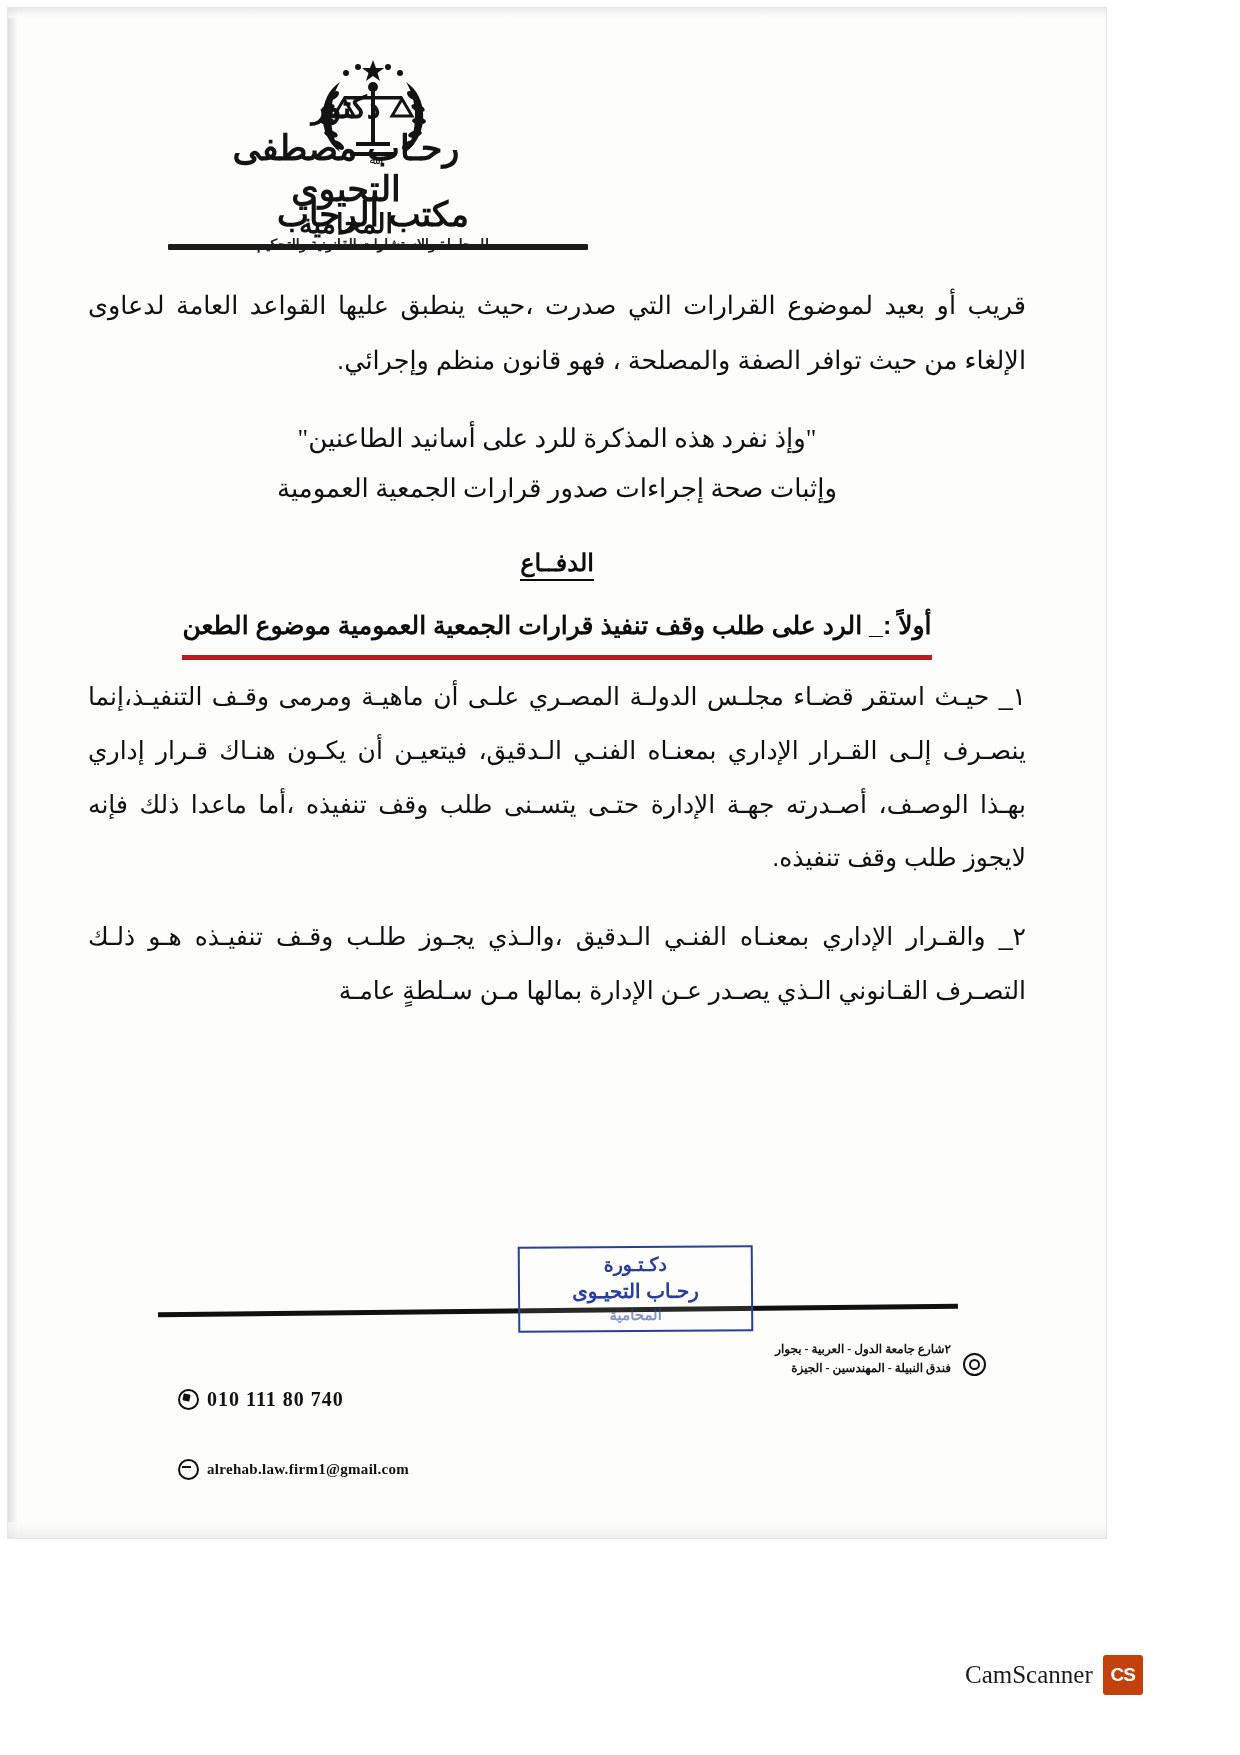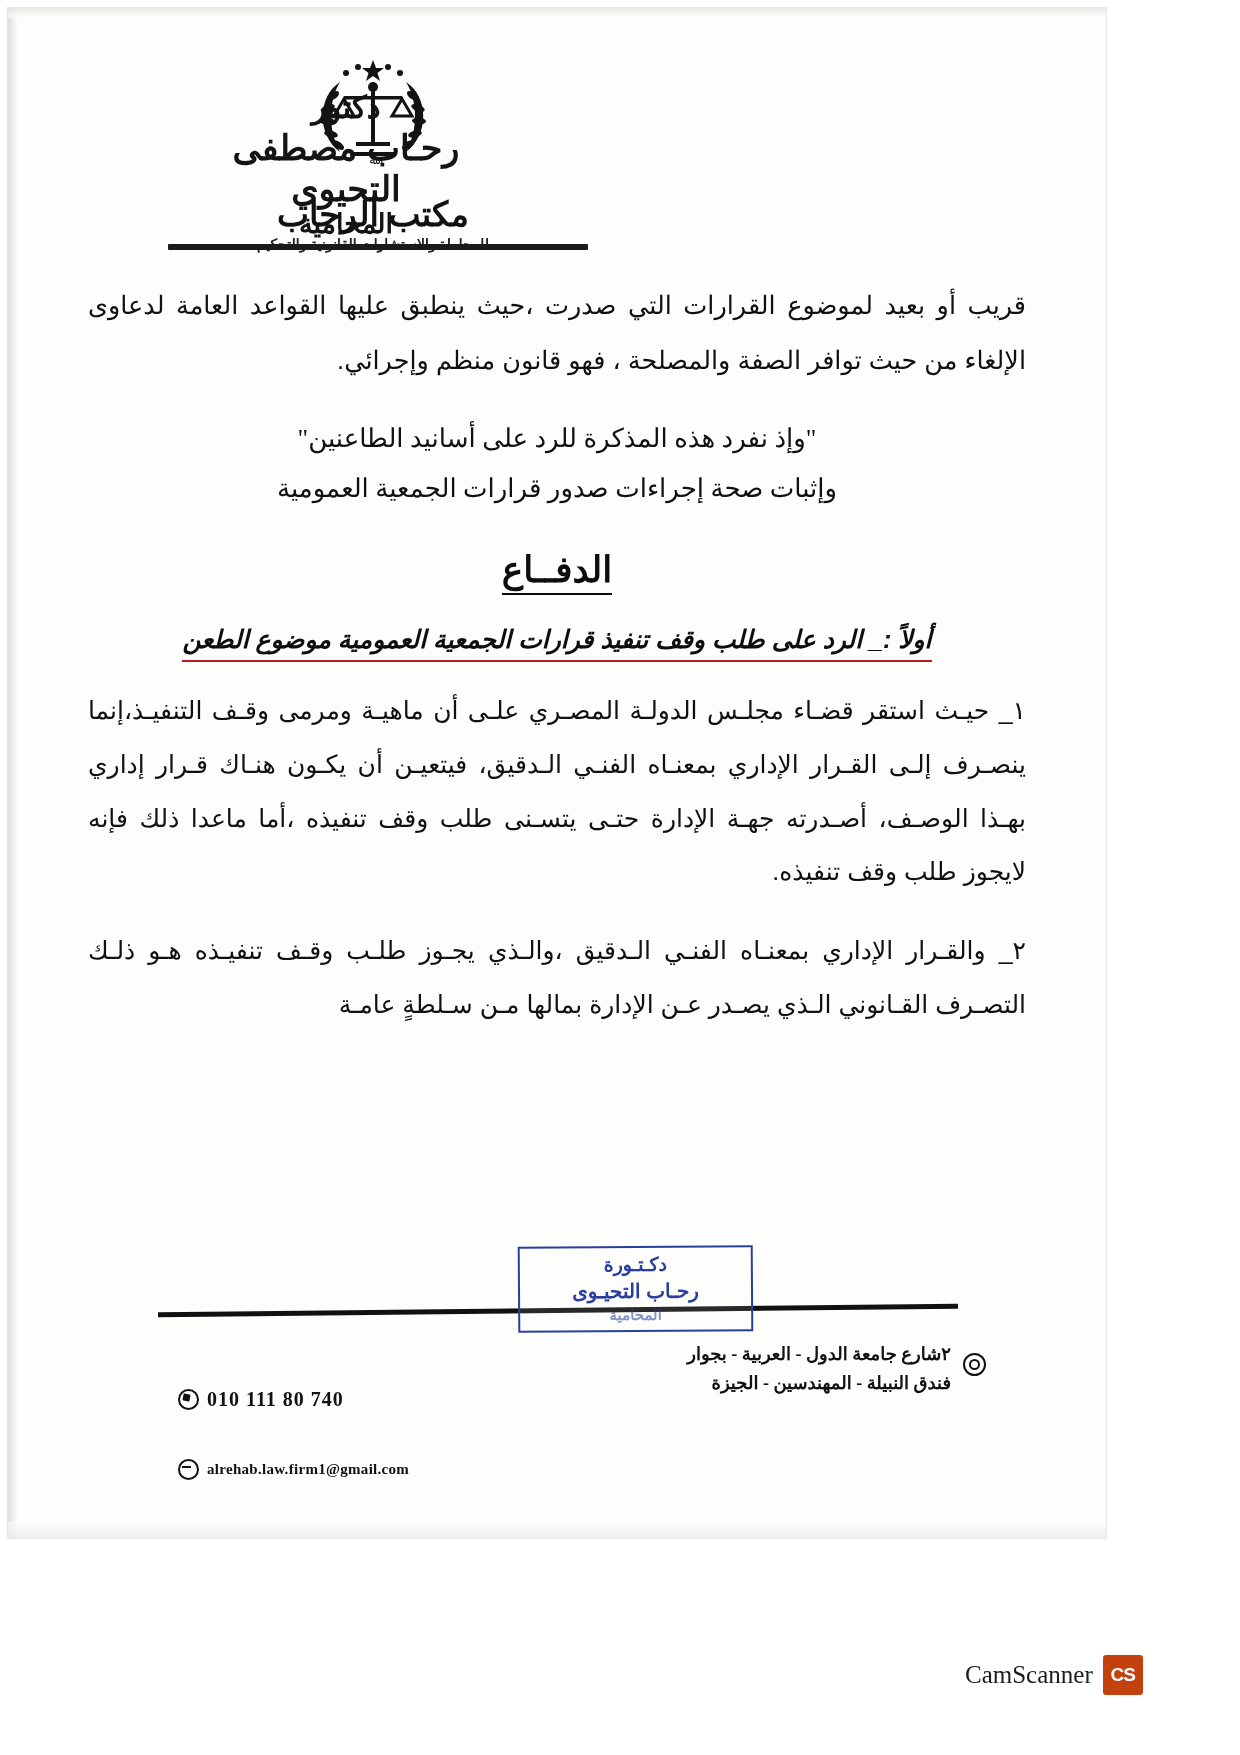--- a/index.html
+++ b/index.html
@@ -142,40 +142,39 @@
   .quote-line {
     font-family: "Liberation Serif", serif;
     font-size: 26px;
     line-height: 1.95;
     color: #101010;
     font-weight: 500;
   }
   .section-title {
     margin-top: 34px;
     text-align: center;
-    font-size: 36px;
+    font-size: 24px;
     font-weight: bold;
     color: #0d0d0d;
     letter-spacing: 1px;
   }
   .section-title span {
     border-bottom: 2px solid #0d0d0d;
     padding-bottom: 3px;
   }
   .sub-title {
     margin-top: 34px;
     font-size: 25px;
     font-weight: bold;
     color: #0d0d0d;
     text-align: center;
   }
   .sub-title span {
-    border-bottom: 2px solid #b91c1c;
-    padding-bottom: 7px;
-    font-style: italic;
+    border-bottom: 5px solid #b91c1c;
+    padding-bottom: 16px;
   }
   .numbered {
     margin-top: 30px;
     font-size: 25px;
     line-height: 2.15;
     color: #101010;
     text-align: justify;
   }
   .numbered.tight {
     margin-top: 22px;
@@ -256,21 +255,21 @@
   }
 
   .footer-address {
     position: absolute;
     right: 155px;
     top: 1332px;
     text-align: right;
     direction: rtl;
     font-family: "Liberation Serif", serif;
     font-weight: bold;
-    font-size: 18px;
+    font-size: 12px;
     line-height: 1.6;
     color: #111;
   }
   .pin-icon {
     position: absolute;
     right: 120px;
     top: 1345px;
     width: 19px; height: 19px;
     border: 2px solid #111;
     border-radius: 50%;

